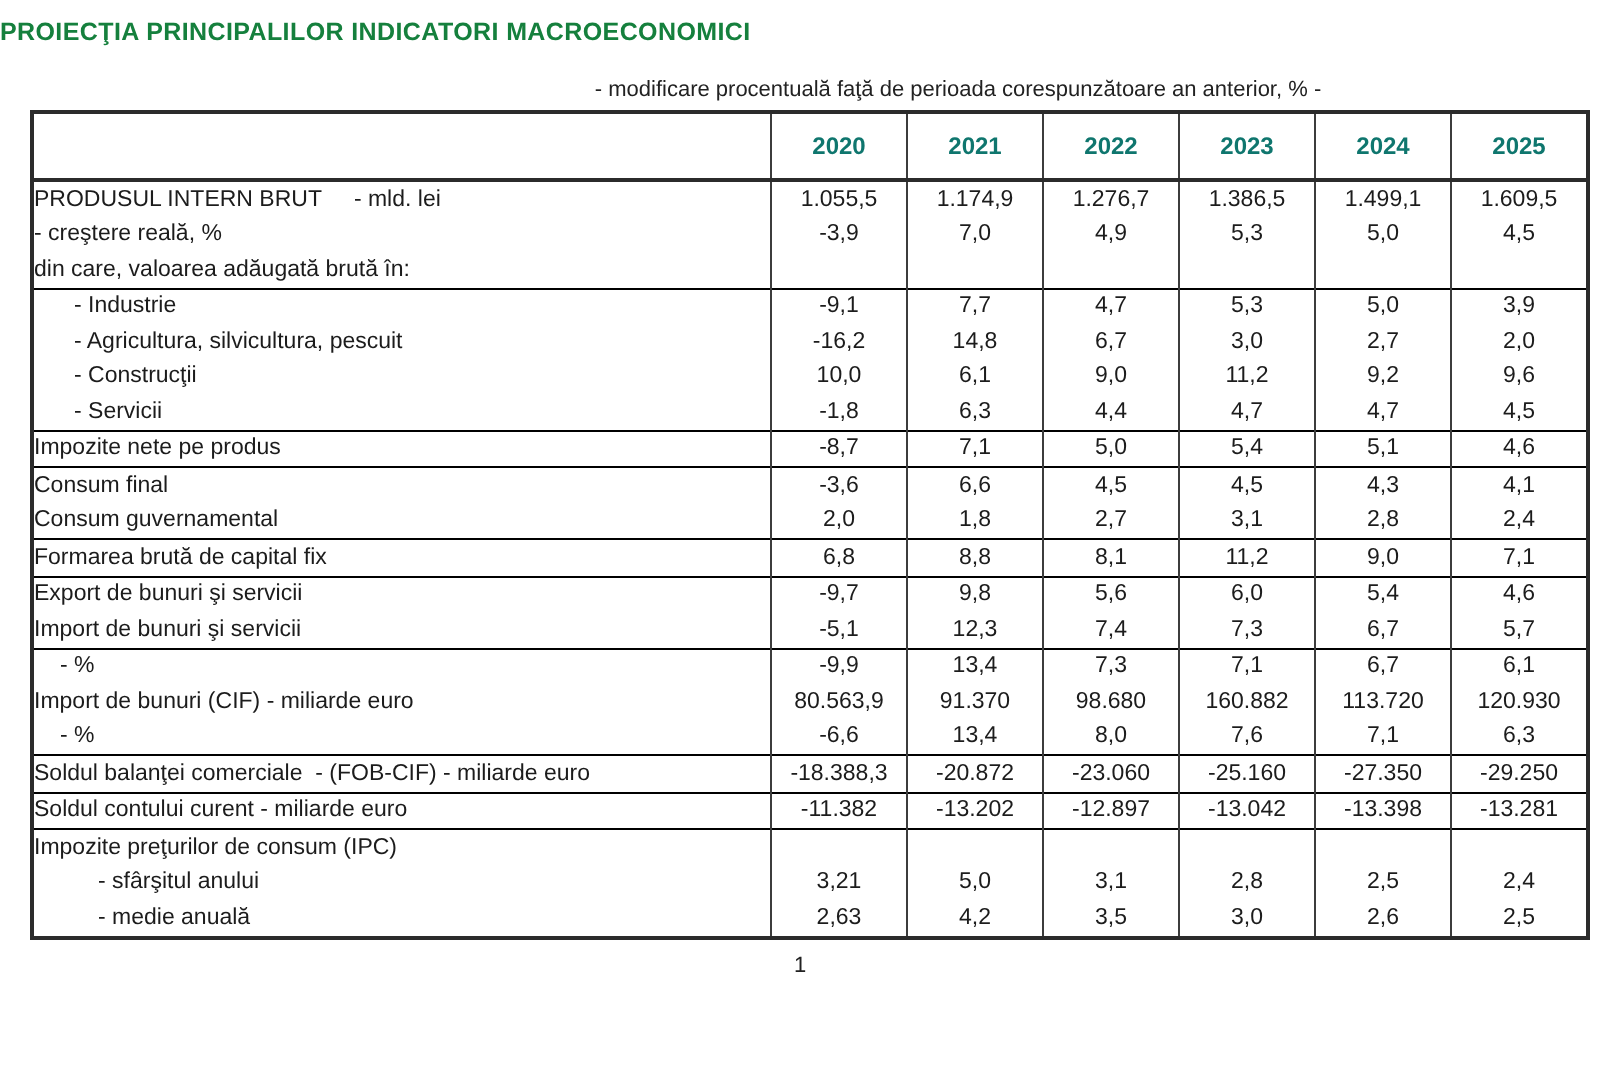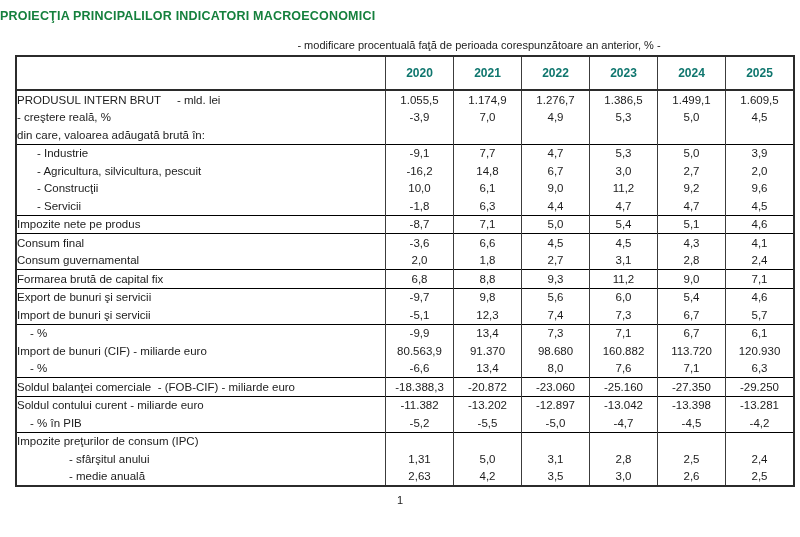--- a/index.html
+++ b/index.html
@@ -48,21 +48,21 @@
     height: 32px;
     font-size: 12px;
     font-weight: bold;
     text-align: center;
     color: #0f766e;
   }
   table.macro td { height: 17.5px; font-size: 11.5px; }
   td.lbl { text-align: left; padding-left: 5px; }
   td.lbl.ind1 { padding-left: 13px; }
   td.lbl.ind2 { padding-left: 20px; margin-top: 20px; }
-  td.lbl.ind3 { padding-left: 52px; }
+  td.lbl.ind3 { padding-left: 32px; }
   td.lbl.right { text-align: left; padding-right: 17px; margin-left: 44px; }
   td.val { text-align: center; }
   .page-number {
     margin-top: 7px;
     text-align: center;
     font-size: 11px;
     color: #222;
   }
 </style>
 </head>
@@ -180,21 +180,21 @@
           <td class="val">3,1</td>
           <td class="val">2,8</td>
           <td class="val">2,4</td>
         </tr>
       </tbody>
       <tbody>
         <tr>
           <td class="lbl">Formarea brută de capital fix</td>
           <td class="val">6,8</td>
           <td class="val">8,8</td>
-          <td class="val">9,3</td>
+          <td class="val">8,1</td>
           <td class="val">11,2</td>
           <td class="val">9,0</td>
           <td class="val">7,1</td>
         </tr>
       </tbody>
       <tbody>
         <tr>
           <td class="lbl">Export de bunuri şi servicii</td>
           <td class="val">-9,7</td>
           <td class="val">9,8</td>
@@ -256,43 +256,34 @@
       <tbody>
         <tr>
           <td class="lbl">Soldul contului curent - miliarde euro</td>
           <td class="val">-11.382</td>
           <td class="val">-13.202</td>
           <td class="val">-12.897</td>
           <td class="val">-13.042</td>
           <td class="val">-13.398</td>
           <td class="val">-13.281</td>
         </tr>
-        <tr>
-          <td class="lbl ind1">- % în PIB</td>
-          <td class="val">-5,2</td>
-          <td class="val">-5,5</td>
-          <td class="val">-5,0</td>
-          <td class="val">-4,7</td>
-          <td class="val">-4,5</td>
-          <td class="val">-4,2</td>
-        </tr>
       </tbody>
       <tbody>
         <tr>
           <td class="lbl">Impozite preţurilor de consum (IPC)</td>
           <td class="val"></td>
           <td class="val"></td>
           <td class="val"></td>
           <td class="val"></td>
           <td class="val"></td>
           <td class="val"></td>
         </tr>
         <tr>
           <td class="lbl ind3">- sfârşitul anului</td>
-          <td class="val">1,31</td>
+          <td class="val">3,21</td>
           <td class="val">5,0</td>
           <td class="val">3,1</td>
           <td class="val">2,8</td>
           <td class="val">2,5</td>
           <td class="val">2,4</td>
         </tr>
         <tr>
           <td class="lbl ind3">- medie anuală</td>
           <td class="val">2,63</td>
           <td class="val">4,2</td>

